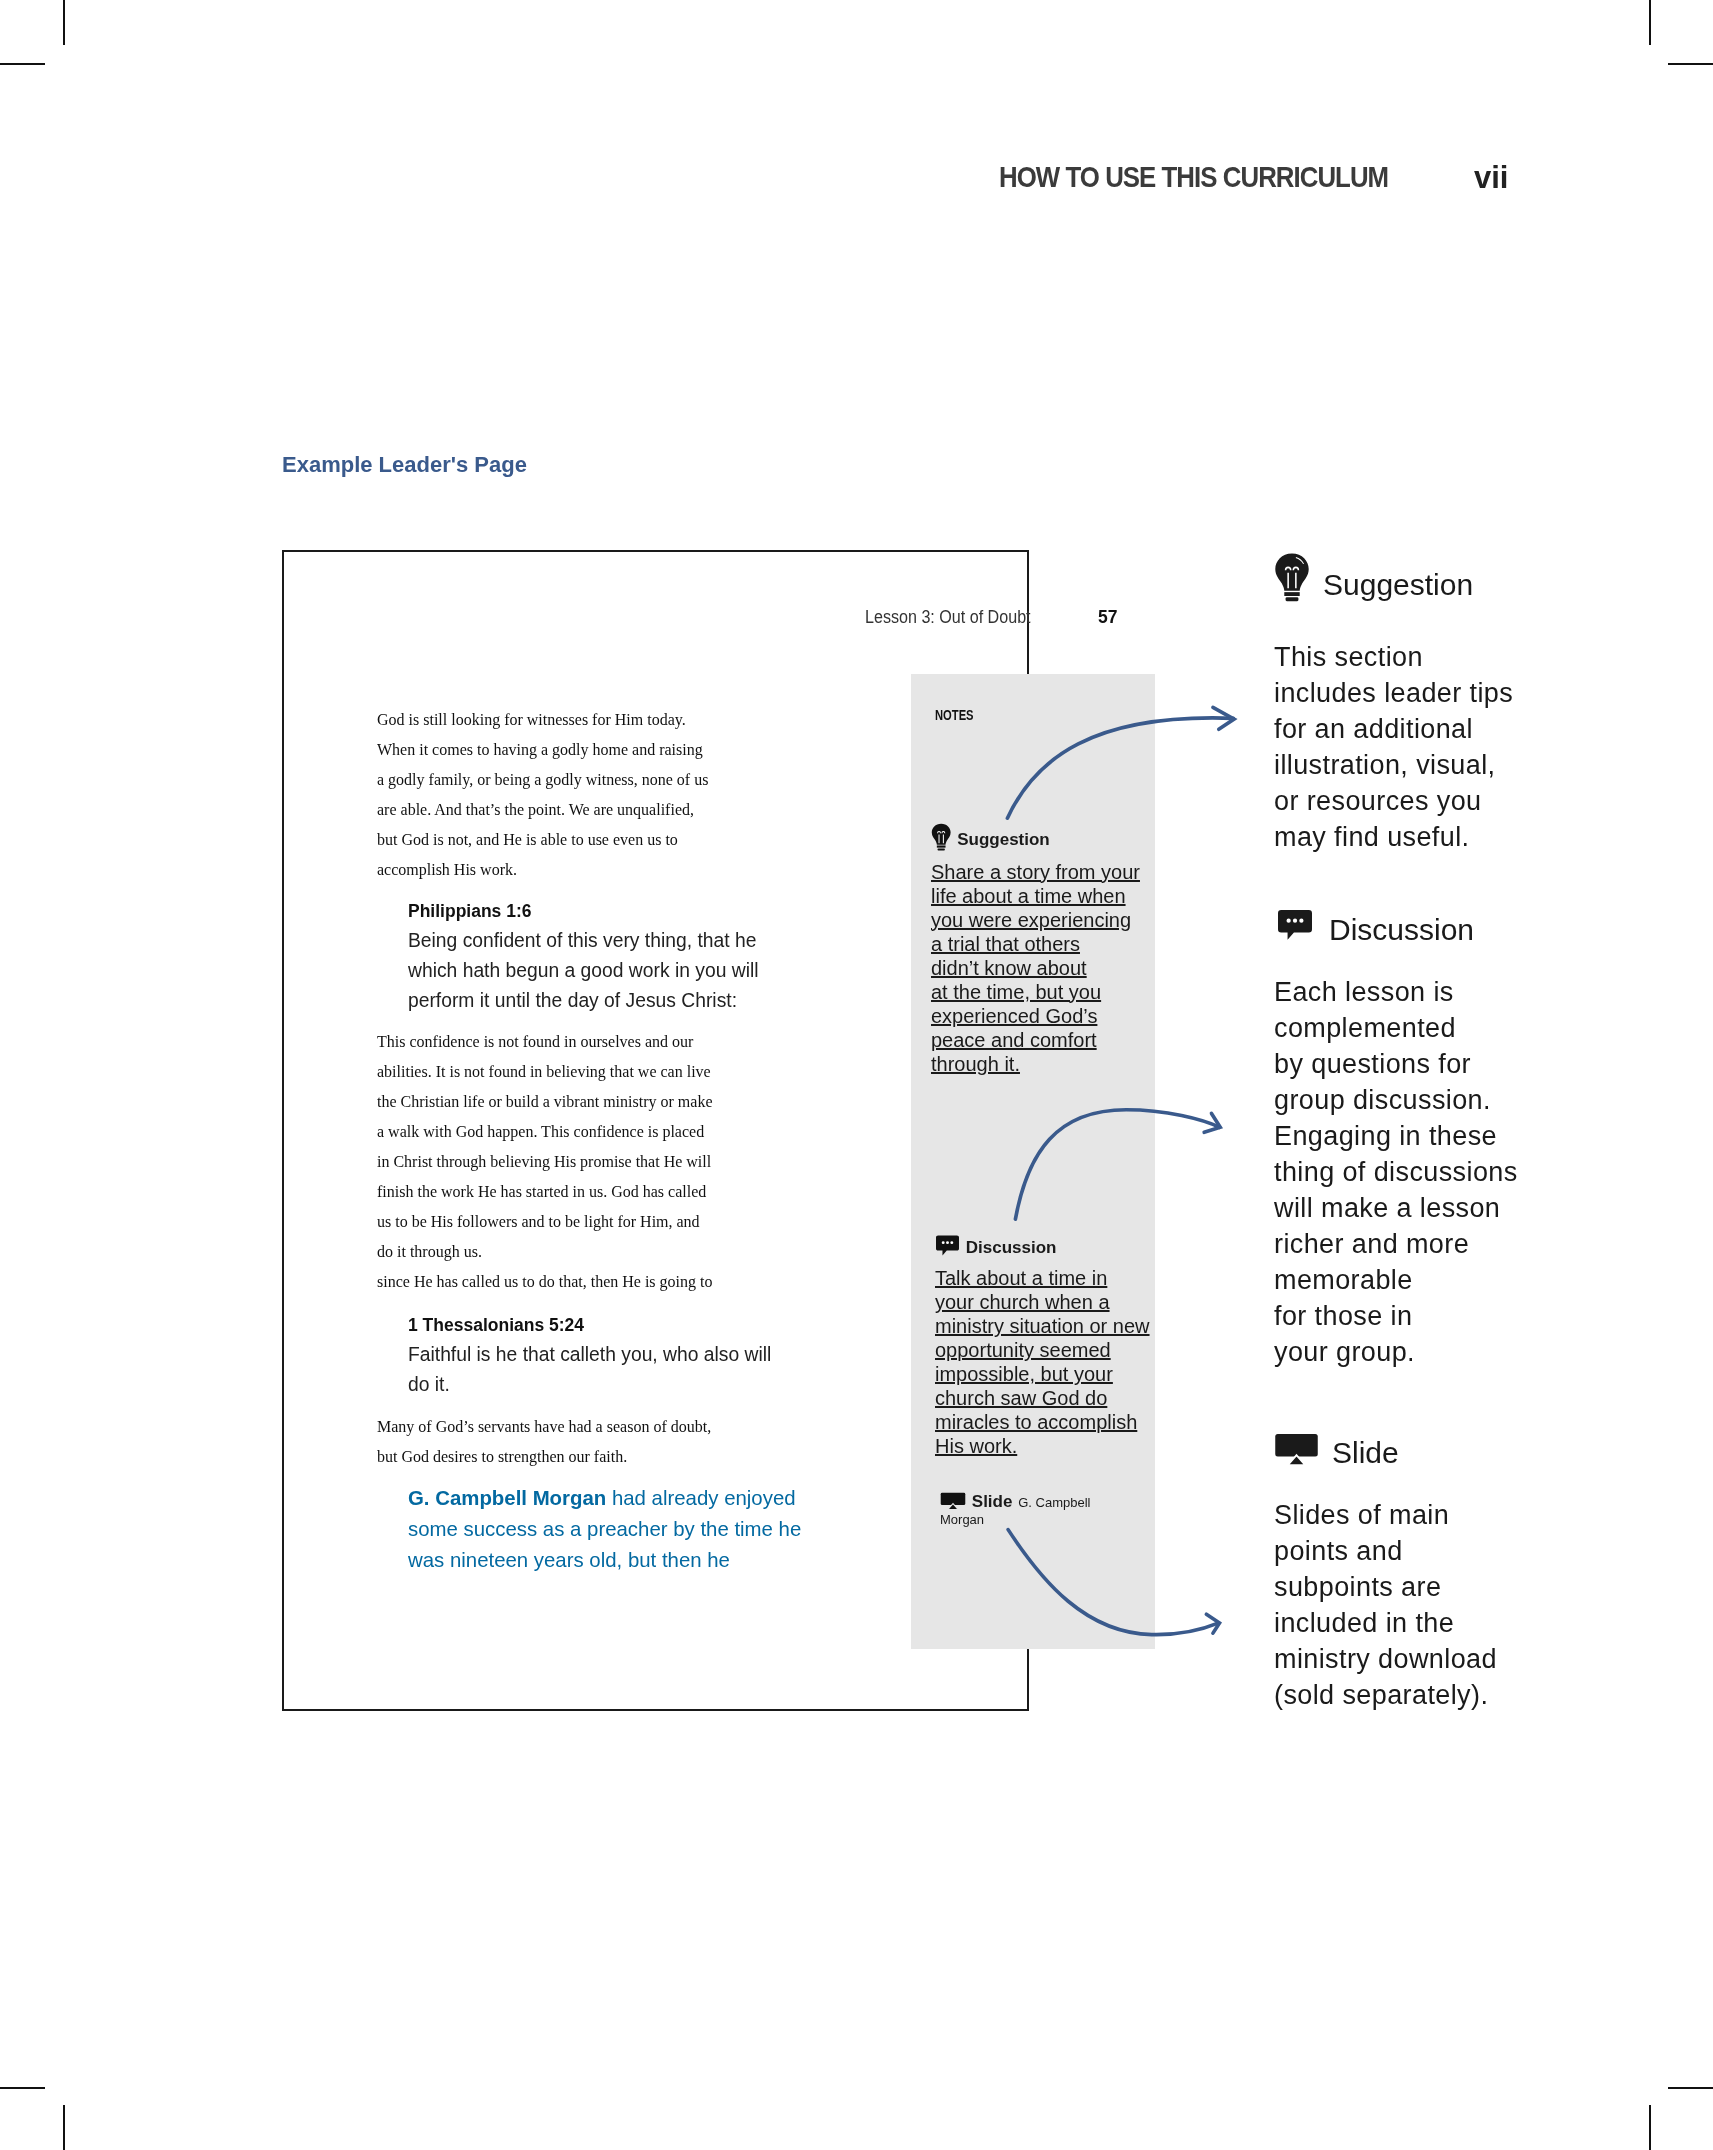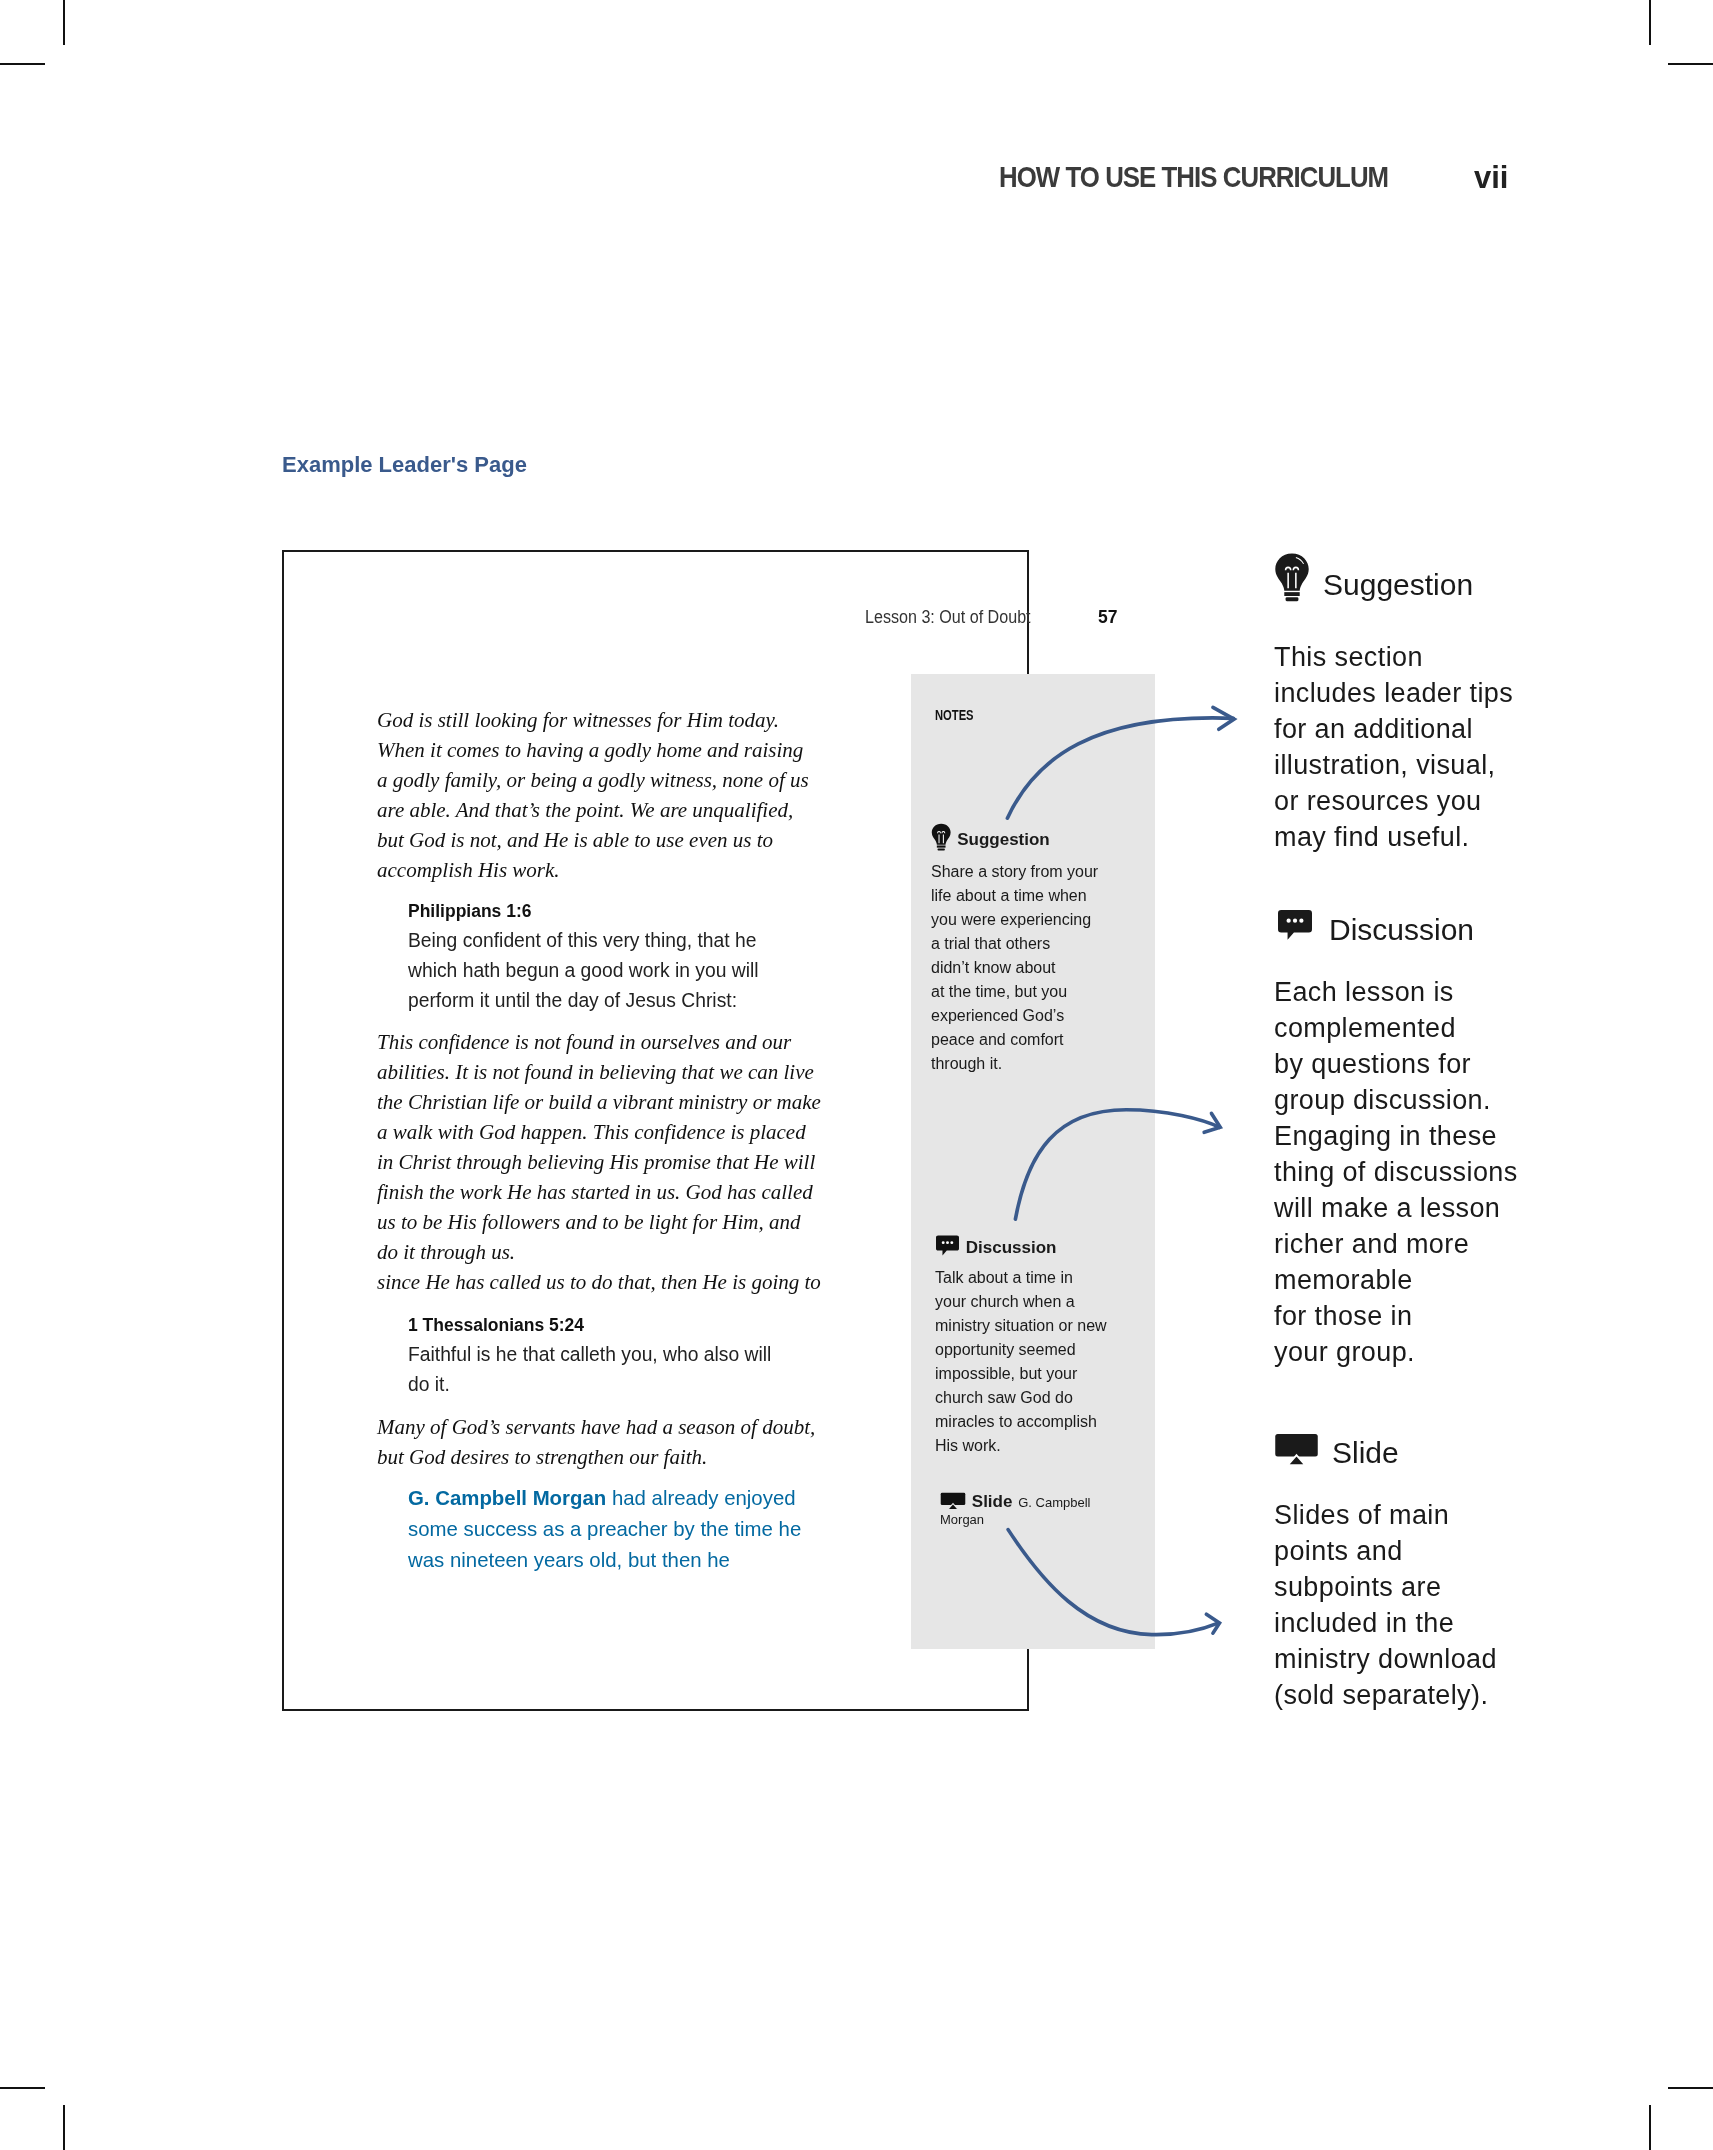--- a/index.html
+++ b/index.html
@@ -6,32 +6,32 @@
   body { width:1713px; height:2151px; position:relative; overflow:hidden; font-family:"Liberation Sans", sans-serif; color:#1a1a1a; }
   .crop { position:absolute; background:#111; }
   .running-head { position:absolute; top:160px; left:999px; width:510px; height:44px; }
   .rh-title { position:absolute; left:0; top:0; font-family:"Liberation Sans Narrow","Liberation Sans", sans-serif; font-weight:700; font-size:30px; color:#3b3b3b; letter-spacing:-1.1px; transform:scaleX(0.86); transform-origin:left top; white-space:nowrap; }
   .rh-page { position:absolute; left:475px; top:0; font-weight:700; font-size:31px; color:#222; }
   .section-title { position:absolute; left:282px; top:452px; font-size:22px; font-weight:700; color:#3a5a8c; white-space:nowrap; }
   .example-box { position:absolute; left:282px; top:550px; width:747px; height:1161px; border:2.2px solid #1a1a1a; box-sizing:border-box; }
   .notes-panel { position:absolute; left:627px; top:122px; width:244px; height:975px; background:#e6e6e6; }
   .lesson-head { position:absolute; top:55px; left:581px; font-family:"Liberation Sans", sans-serif; font-size:17.5px; color:#333; white-space:nowrap; transform:scaleX(0.92); transform-origin:left top; }
   .lesson-page { position:absolute; top:55px; left:814px; font-weight:700; font-size:17.5px; color:#111; }
-  .body-text { position:absolute; left:93px; width:510px; font-family:"Liberation Serif","DejaVu Serif", serif; font-size:21px; line-height:30px; color:#111;font-style:italic; }
+  .body-text { position:absolute; left:93px; width:510px; font-family:"Liberation Serif","DejaVu Serif", serif; font-size:16px; line-height:30px; color:#111; }
   .body-text .line { display:block; white-space:nowrap; }
   .verse { position:absolute; left:124px; width:437px; font-family:"Liberation Sans", sans-serif; font-size:19.3px; line-height:30px; color:#222; }
   .verse .ref { font-weight:700; font-size:17.5px; color:#111; display:block; }
   .verse .line { display:block; white-space:nowrap; }
   .illus { position:absolute; left:124px; top:931px; width:467px; font-family:"Liberation Sans", sans-serif; font-size:20.4px; line-height:31px; color:#0369a1; }
   .illus .line { display:block; white-space:nowrap; }
   .illus b { font-weight:700; }
   .notes-label { position:absolute; left:651px; top:155px; font-family:"Liberation Sans Narrow","Liberation Sans", sans-serif; font-weight:700; font-size:14px; color:#111; transform:scaleX(0.8); transform-origin:left top; }
   .note-block { position:absolute; font-family:"Liberation Sans", sans-serif; color:#1a1a1a; }
   .note-head { display:flex; align-items:center; gap:5.8px; font-size:17px; font-weight:600; }
-  .note-body { font-size:16px; line-height:24px; }
+  .note-body { font-size:20px; line-height:24px;text-decoration:underline; }
   .note-body .line { display:block; white-space:nowrap; }
   .legend { position:absolute; left:1274px; font-family:"Liberation Sans", sans-serif; color:#1a1a1a; }
   .legend-head { display:flex; align-items:center; gap:13px; font-size:30px; font-weight:500; height:51px; }
   .legend-body { font-size:27px; line-height:36px; letter-spacing:0.4px; margin-top:22px; }
   .legend-body .line { display:block; white-space:nowrap; }
   svg.arrows { position:absolute; left:0; top:0; pointer-events:none; }
 </style>
 </head>
 <body>
 

